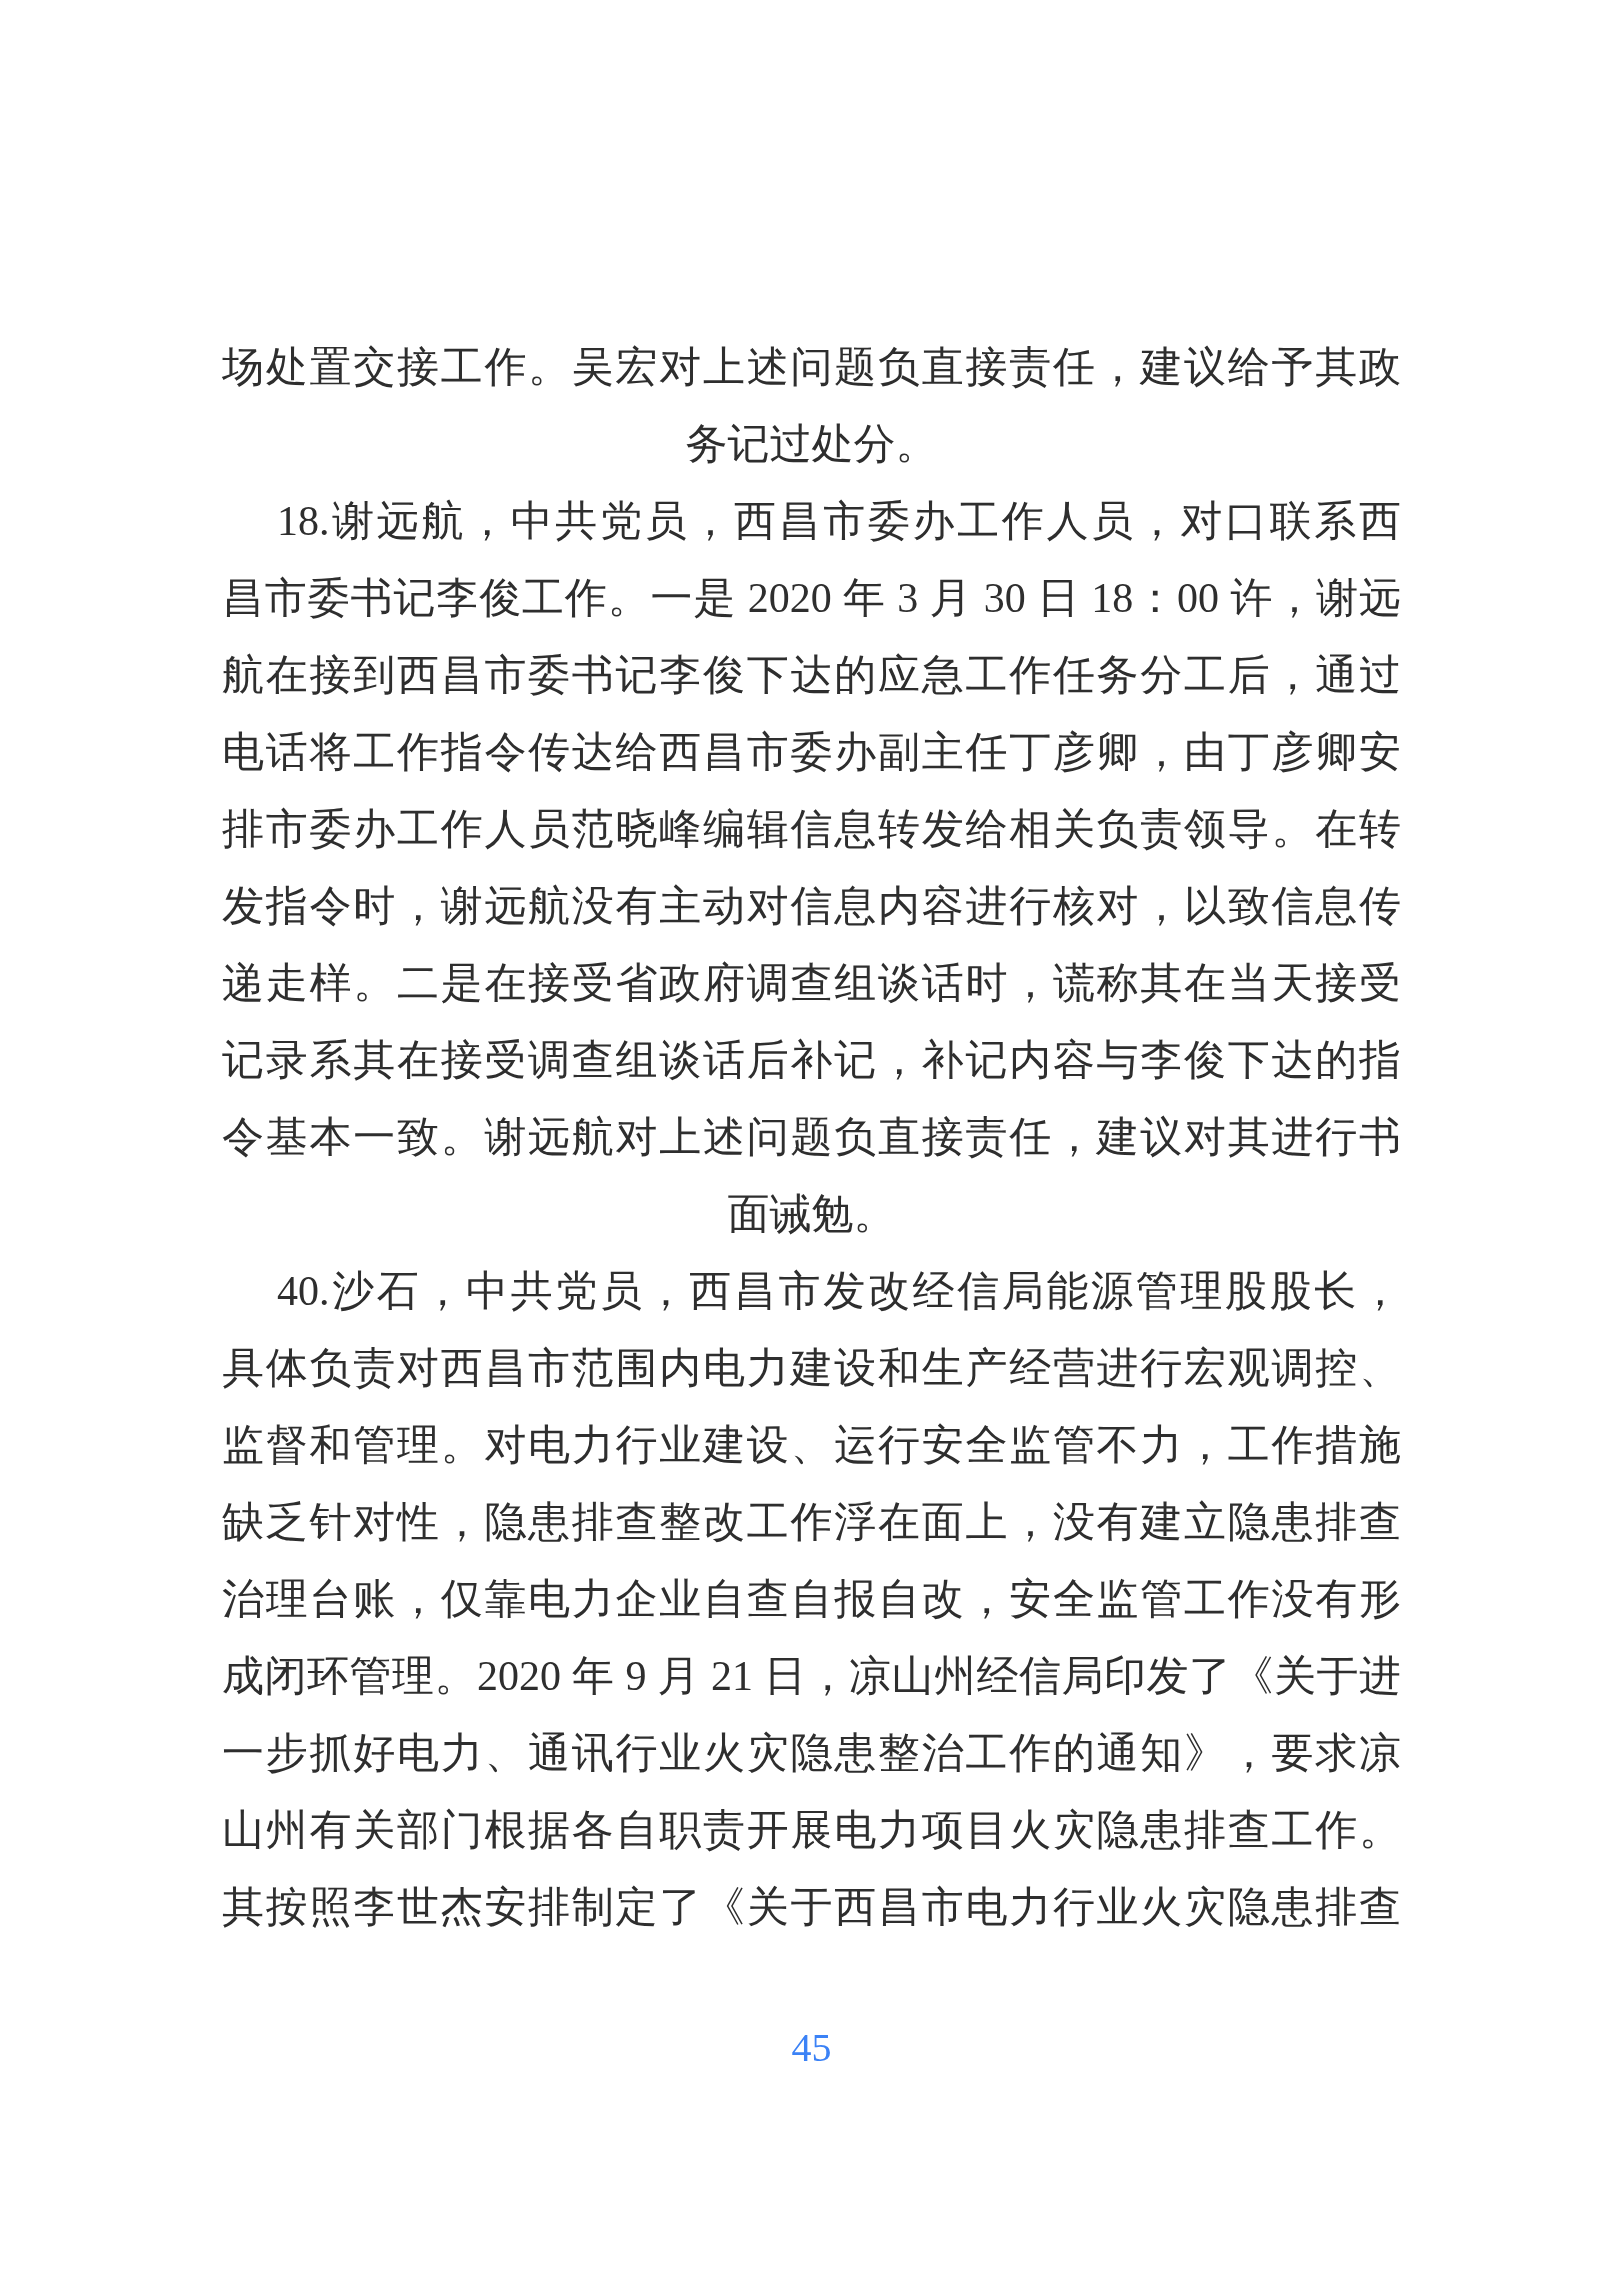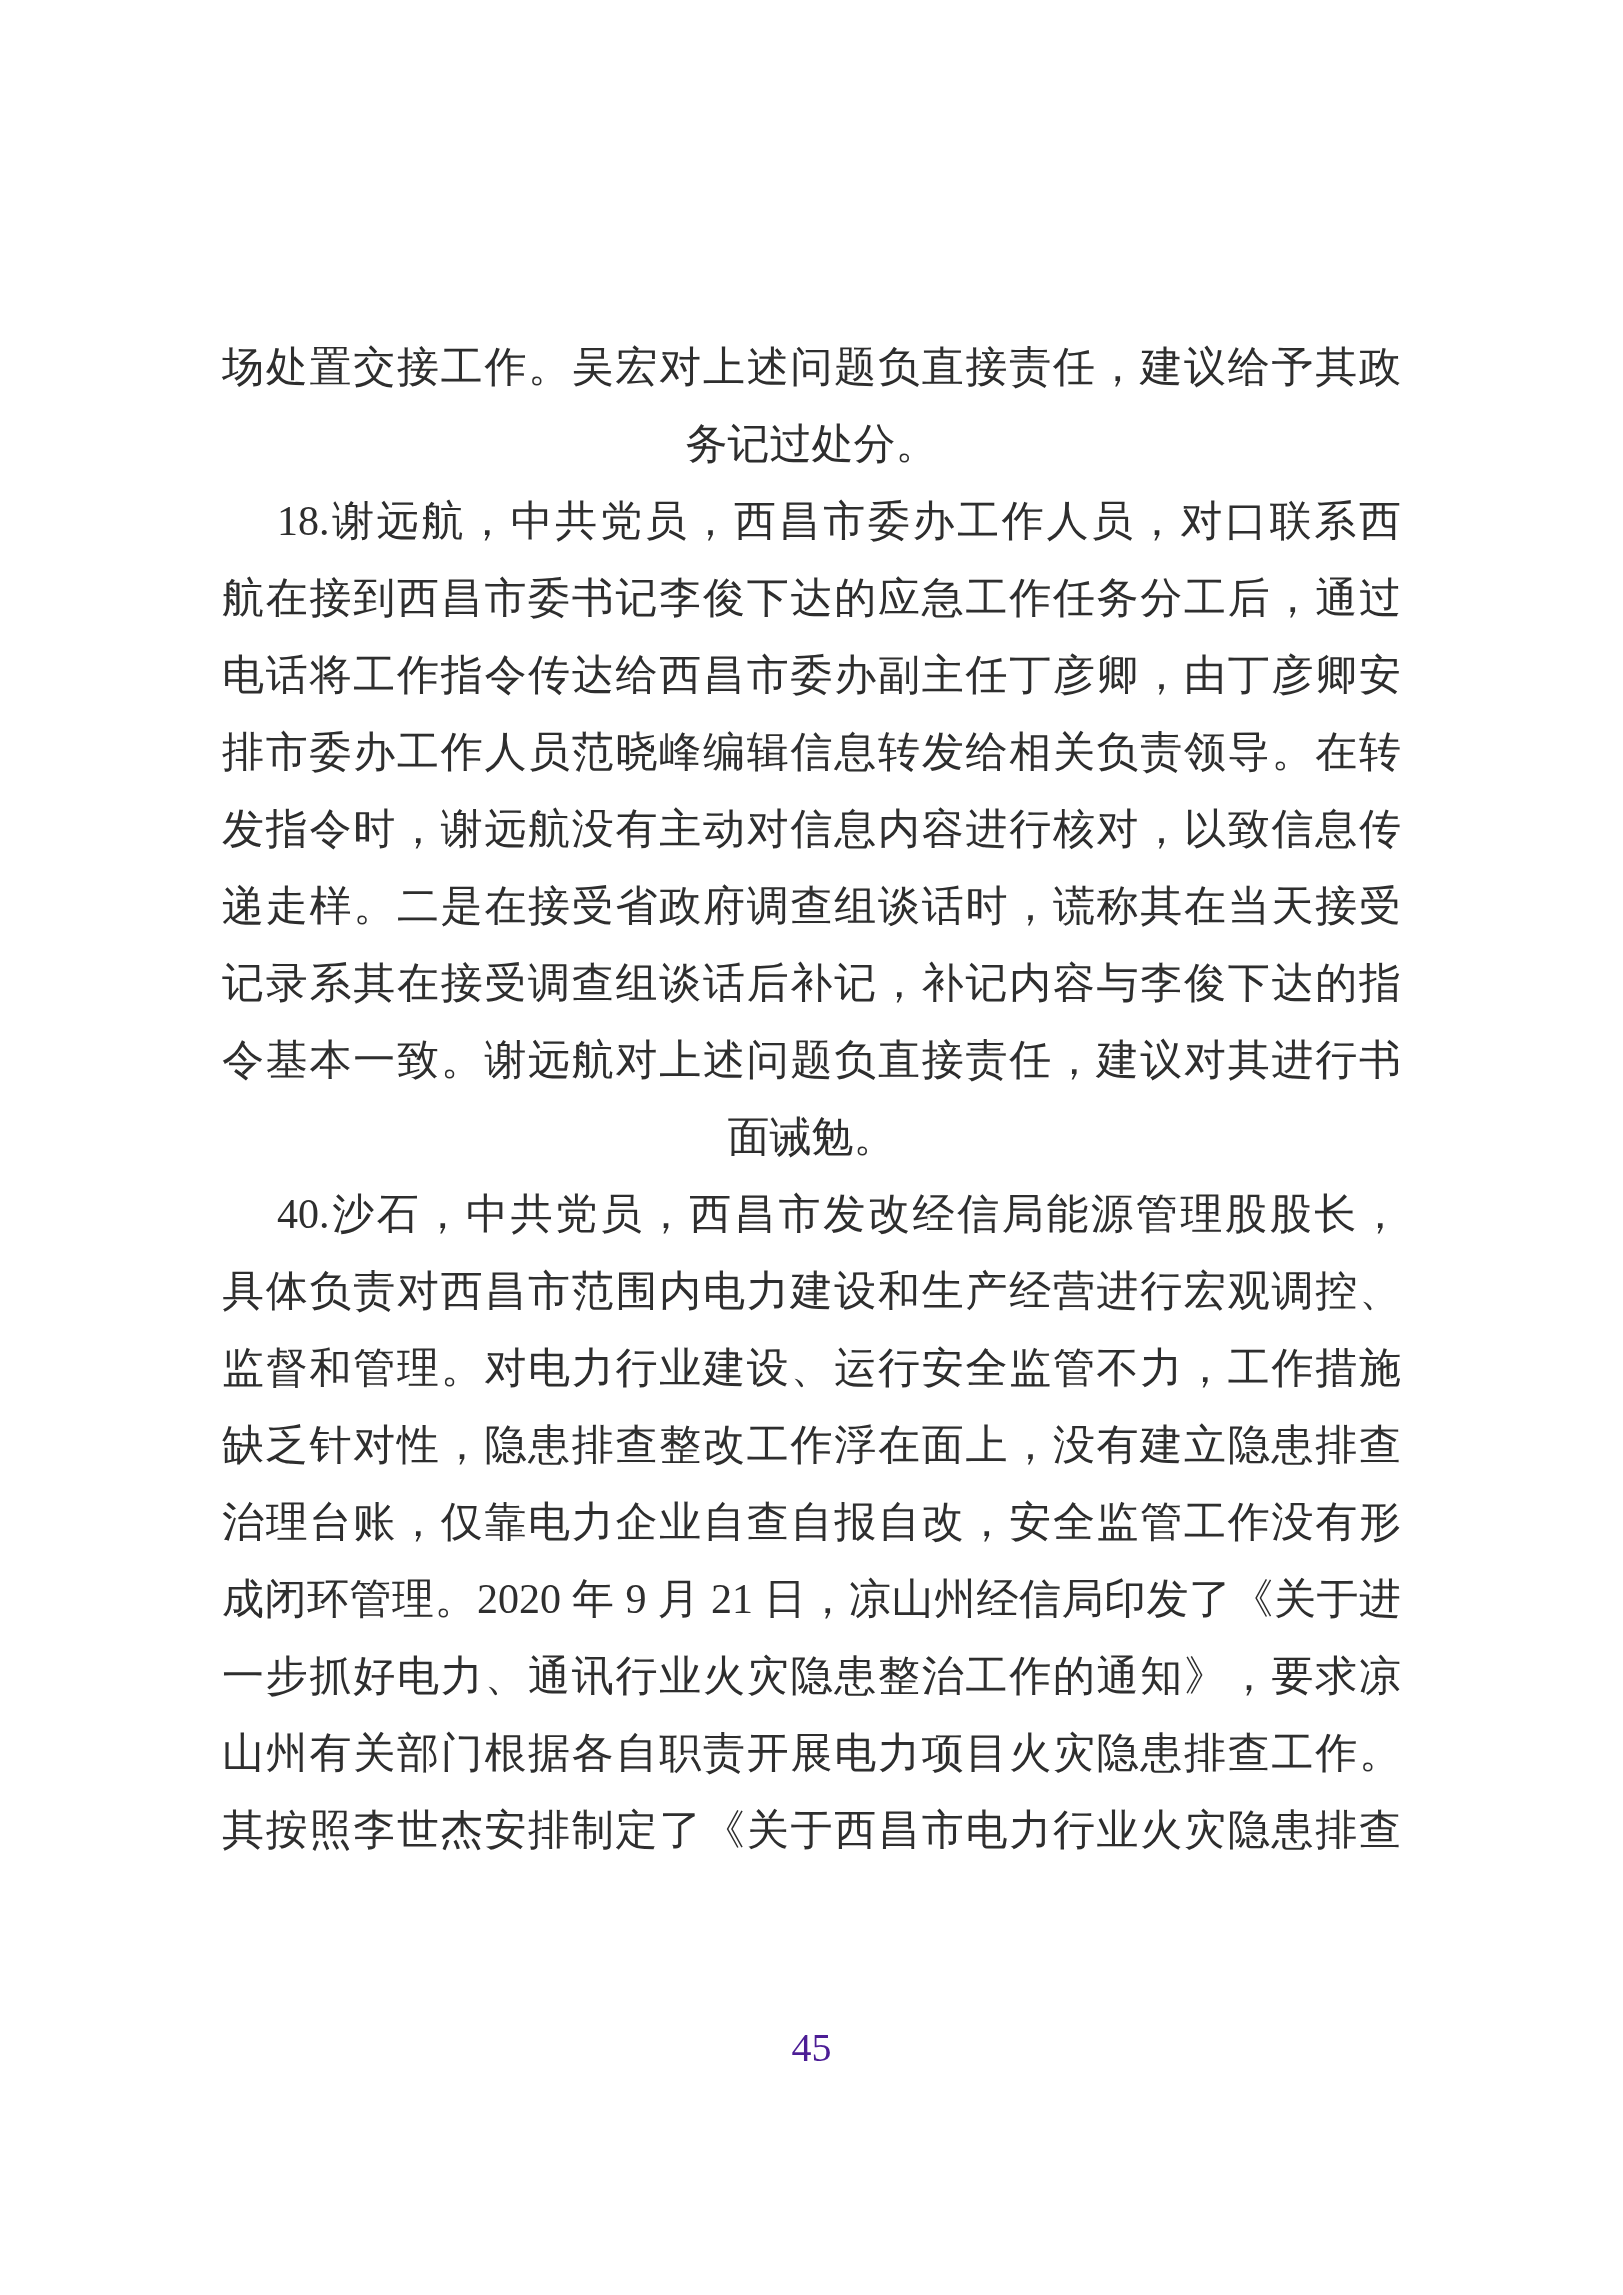--- a/index.html
+++ b/index.html
@@ -43,31 +43,32 @@
     text-indent: 55px;
   }
   .page-number {
     position: absolute;
     top: 2021px;
     left: 0;
     width: 100%;
     text-align: center;
     font-size: 40px;
     line-height: 54px;
-    color: #4c1d95;
+    color: #3b82f6;
   }
 </style>
 </head>
 <body>
 
 <div class="page">
   <div class="text-block">
     <div class="line j">场处置交接工作。吴宏对上述问题负直接责任，建议给予其政</div>
     <div class="line end">务记过处分。</div>
     <div class="line j indent">18.谢远航，中共党员，西昌市委办工作人员，对口联系西</div>
+    <div class="line j">昌市委书记李俊工作。一是 2020 年 3 月 30 日 18：00 许，谢远</div>
     <div class="line j">航在接到西昌市委书记李俊下达的应急工作任务分工后，通过</div>
     <div class="line j">电话将工作指令传达给西昌市委办副主任丁彦卿，由丁彦卿安</div>
     <div class="line j">排市委办工作人员范晓峰编辑信息转发给相关负责领导。在转</div>
     <div class="line j">发指令时，谢远航没有主动对信息内容进行核对，以致信息传</div>
     <div class="line j">递走样。二是在接受省政府调查组谈话时，谎称其在当天接受</div>
     <div class="line j">记录系其在接受调查组谈话后补记，补记内容与李俊下达的指</div>
     <div class="line j">令基本一致。谢远航对上述问题负直接责任，建议对其进行书</div>
     <div class="line end">面诫勉。</div>
     <div class="line j indent">40.沙石，中共党员，西昌市发改经信局能源管理股股长，</div>
     <div class="line j">具体负责对西昌市范围内电力建设和生产经营进行宏观调控、</div>

